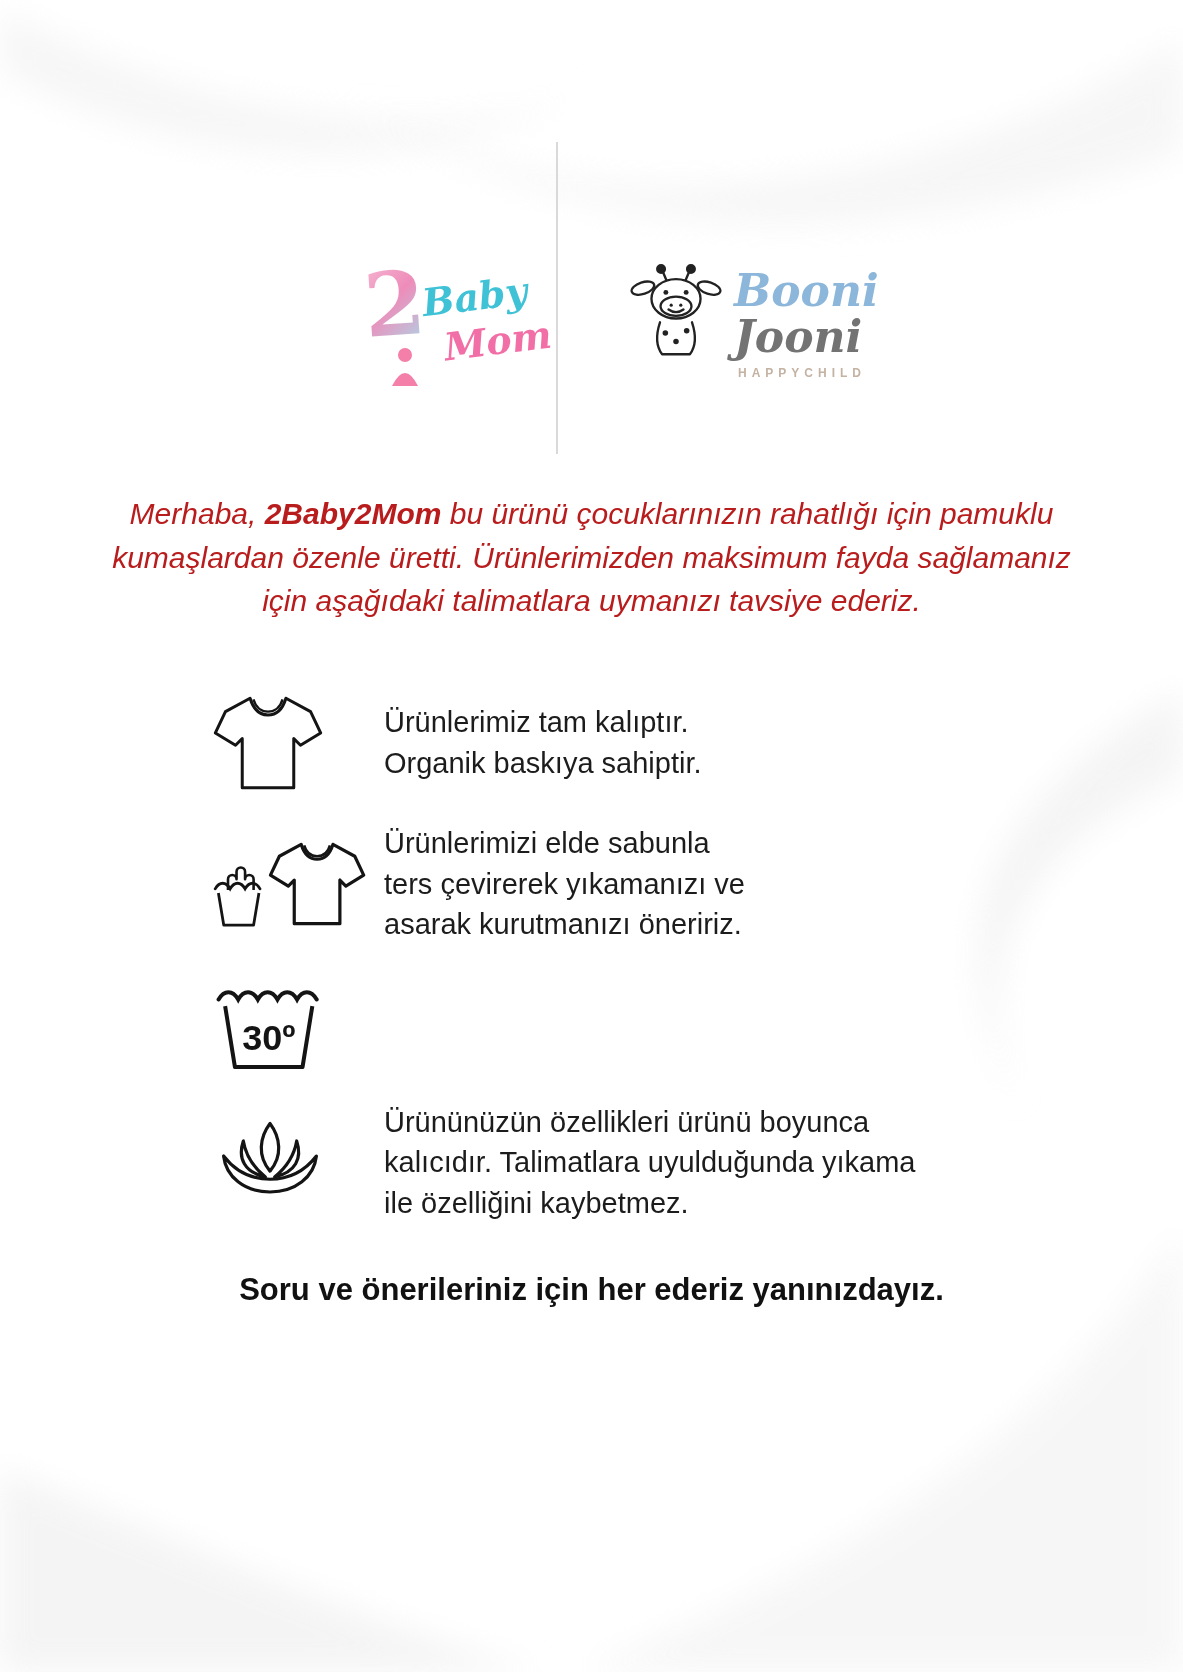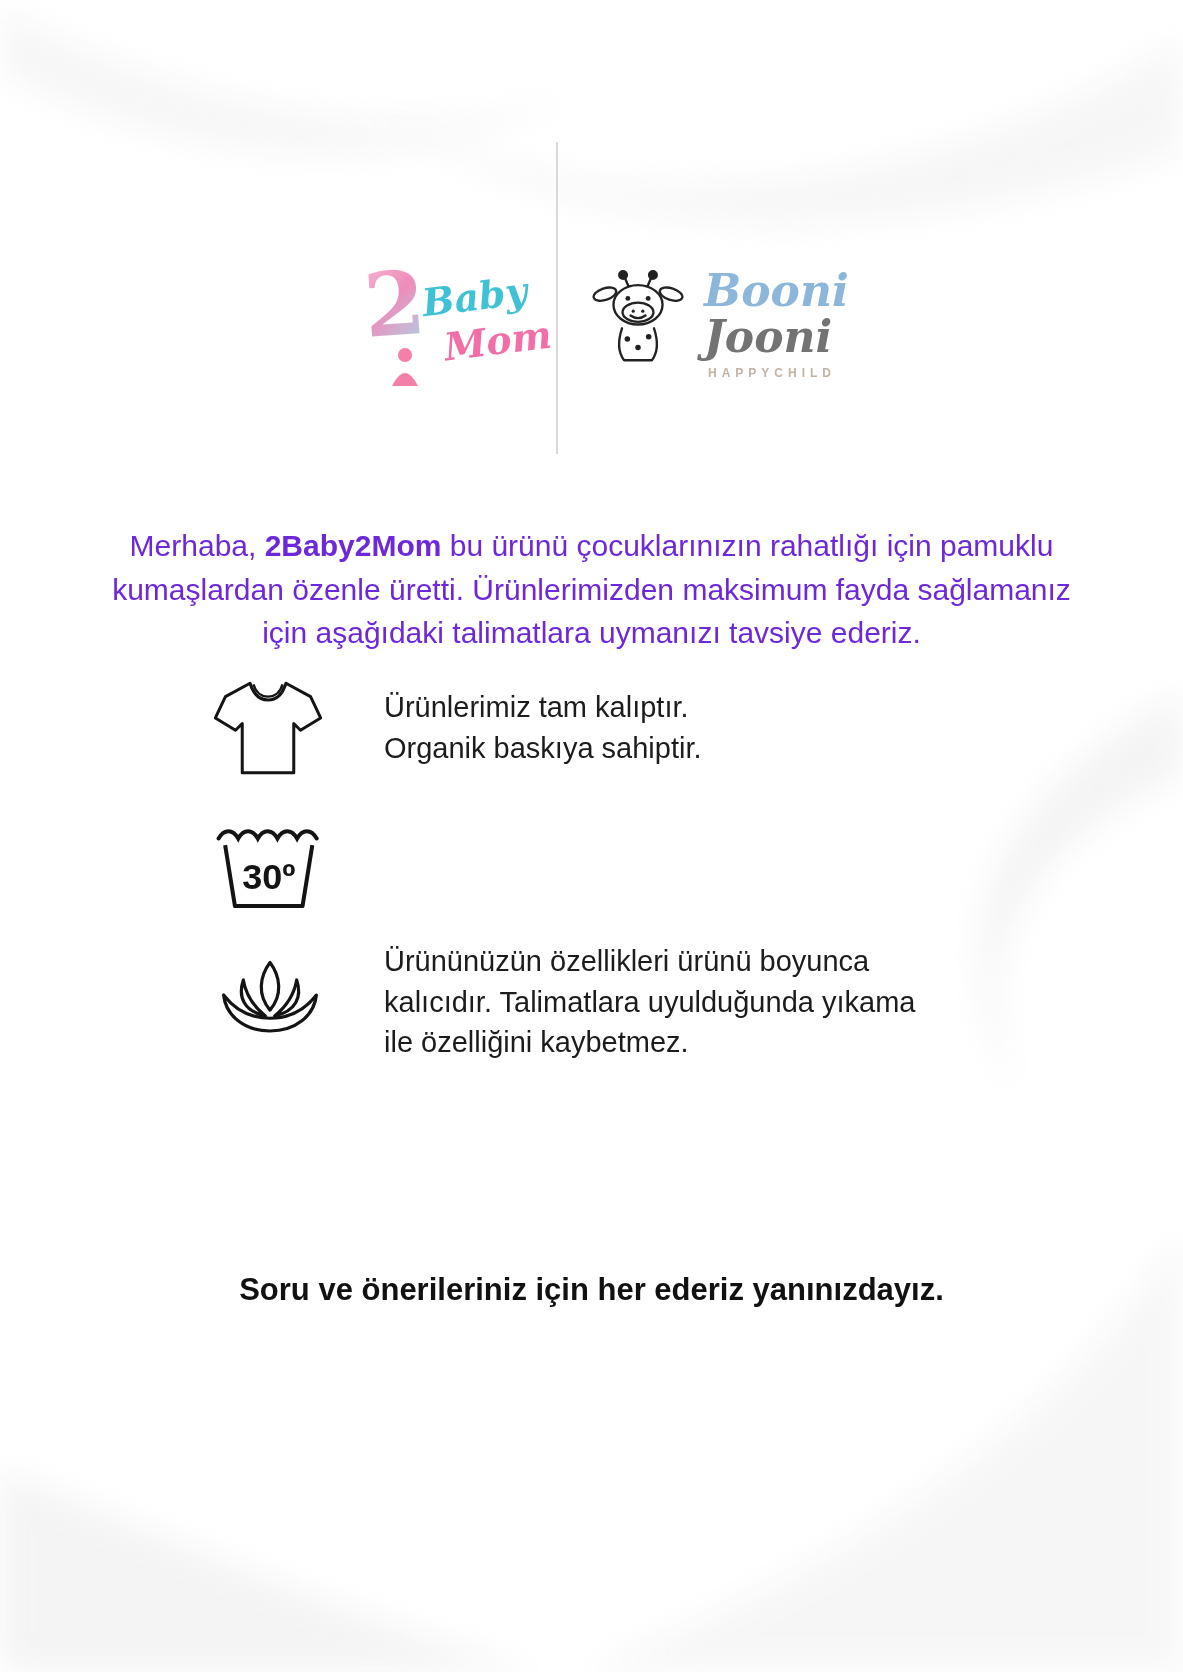--- a/index.html
+++ b/index.html
@@ -52,54 +52,55 @@
   }
   .logo-left .word-mom {
     position: absolute; left: 84px; top: 60px;
     font-family: "DejaVu Serif", serif;
     font-style: italic; font-weight: bold;
     font-size: 38px; color: #f16fa6;
     transform: rotate(-7deg);
     display: inline-block;
   }
   .logo-left .mom-figure { position: absolute; left: 28px; top: 88px; }
-  .logo-right { position: absolute; left: 590px; top: 256px; display: flex; align-items: flex-end; gap: 8px; }
+  .logo-right { position: absolute; left: 628px; top: 256px; display: flex; align-items: center; }
   .logo-right .giraffe { flex: 0 0 auto; }
   .logo-right .brand-text { margin-left: 10px; padding-top: 12px; }
   .logo-right .booni {
     font-family: "DejaVu Serif", serif;
     font-style: italic; font-weight: bold;
     font-size: 44px; line-height: 1.05; color: #8cb6da;
   }
   .logo-right .jooni {
     font-family: "DejaVu Serif", serif;
     font-style: italic; font-weight: bold;
     font-size: 44px; line-height: 1.05; color: #737373;
   }
   .logo-right .tagline {
     margin-top: 6px; margin-left: 4px;
     font-size: 12px; letter-spacing: 5px;
     color: #c4b2a2; font-weight: bold;
   }
   
   .intro {
     position: absolute;
-    top: 524px; left: 50%;
+    top: 492px; left: 50%;
     transform: translateX(-50%);
     width: 1010px;
     text-align: center;
     font-size: 30px;
     line-height: 1.45;
-    color: #6d28d9;
+    color: #b91c1c;
+    font-style: italic;
   }
   .intro .brand-bold { font-weight: bold; }
   
   .instructions {
     position: absolute;
-    top: 672px; left: 212px;
+    top: 687px; left: 212px;
     width: 800px;
   }
   .instruction-row {
     display: grid;
     grid-template-columns: 172px 1fr;
     align-items: center;
     margin-bottom: 24px;
   }
   .icon-cell { display: flex; justify-content: flex-start; align-items: center; }
   .instruction-text {
@@ -190,20 +191,36 @@
       <div class="icon-cell">
         <svg class="care-icon" width="112" height="112" viewBox="0 0 100 100" aria-hidden="true">
           <path d="M34 10 C37 20 43 25 50 25 C57 25 63 20 66 10 L88 22 L97 41 L79 52 L73 46 L73 90 L27 90 L27 46 L21 52 L3 41 L12 22 Z" fill="#ffffff" stroke="#141414" stroke-width="3" stroke-linejoin="round"></path>
           <path d="M37 11 C39 18 44 22 50 22 C56 22 61 18 63 11" fill="none" stroke="#141414" stroke-width="2.4"></path>
         </svg>
       </div>
       <div class="instruction-text">Ürünlerimiz tam kalıptır.
 Organik baskıya sahiptir.</div>
     </div>
 
+    <div class="instruction-row">
+      <div class="icon-cell">
+        <svg class="care-icon" width="160" height="107" viewBox="0 0 150 100" aria-hidden="true">
+          <g transform="translate(52 4) scale(0.93)">
+            <path d="M34 10 C37 20 43 25 50 25 C57 25 63 20 66 10 L88 22 L97 41 L79 52 L73 46 L73 90 L27 90 L27 46 L21 52 L3 41 L12 22 Z" fill="#ffffff" stroke="#141414" stroke-width="3.2" stroke-linejoin="round"></path>
+            <path d="M37 11 C39 18 44 22 50 22 C56 22 61 18 63 11" fill="none" stroke="#141414" stroke-width="2.6"></path>
+          </g>
+          <path d="M15 56 V46 a4 4 0 0 1 8 0 v-7 a4 4 0 0 1 8 0 v7 a4 4 0 0 1 8 0 v10" fill="#ffffff" stroke="#141414" stroke-width="2.6" stroke-linejoin="round"></path>
+          <path d="M3 55 C7 48 13 48 17 55 C21 48 27 48 31 55 C35 48 41 48 45 55" fill="none" stroke="#141414" stroke-width="2.8" stroke-linecap="round"></path>
+          <path d="M6 59 L11 89 L39 89 L44 59" fill="#ffffff" stroke="#141414" stroke-width="2.8" stroke-linejoin="round"></path>
+        </svg>
+      </div>
+      <div class="instruction-text">Ürünlerimizi elde sabunla
+ters çevirerek yıkamanızı ve
+asarak kurutmanızı öneririz.</div>
+    </div>
 
     <div class="instruction-row">
       <div class="icon-cell">
         <svg class="care-icon" width="120" height="109" viewBox="0 0 110 100" aria-hidden="true">
           <path d="M6 28 C11 19 19 19 24 28 C29 19 37 19 42 28 C47 19 55 19 60 28 C65 19 73 19 78 28 C83 19 91 19 96 28" fill="none" stroke="#141414" stroke-width="4" stroke-linecap="round"></path>
           <path d="M12 34 L21 90 L83 90 L92 34" fill="none" stroke="#141414" stroke-width="4" stroke-linejoin="round"></path>
           <text x="52" y="74" text-anchor="middle" font-size="33" font-weight="bold" fill="#141414">30º</text>
         </svg>
       </div>
     </div>

